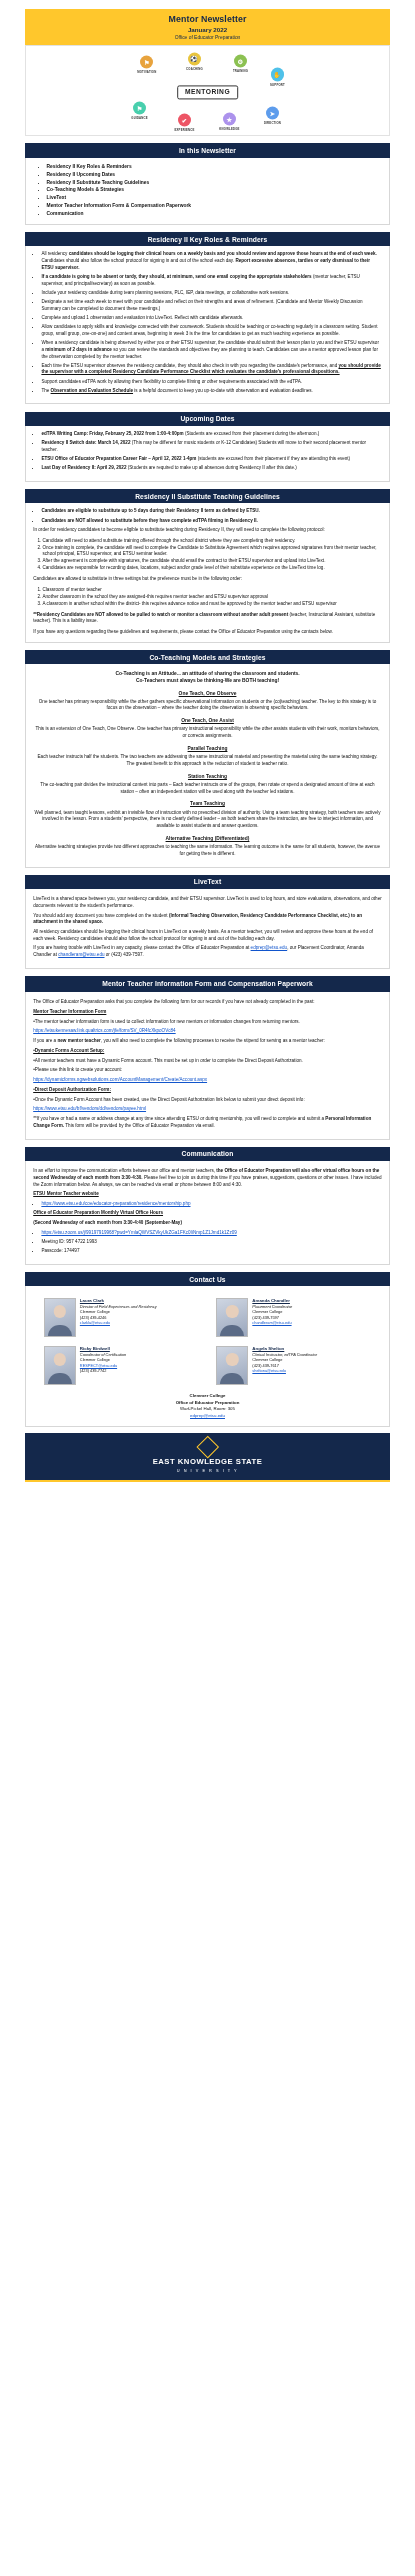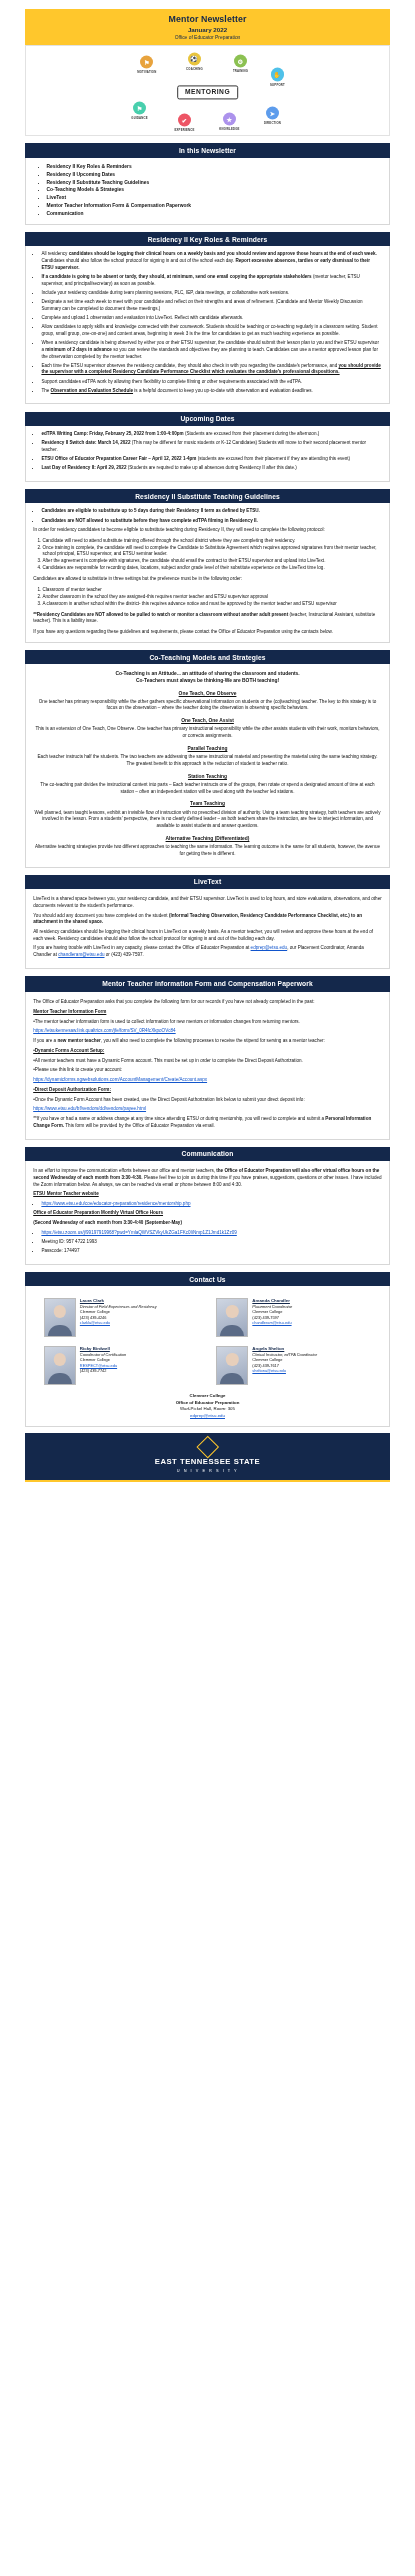--- a/index.html
+++ b/index.html
@@ -461,20 +461,20 @@
       <div class="footer-addr">
         <div class="bold">Clemmer College</div>
         <div class="bold">Office of Educator Preparation</div>
         <div>Warf-Pickel Hall, Room: 305</div>
         <div><a href="#">edprep@etsu.edu</a></div>
       </div>
     </div>
 
     <div class="etsu">
       <div class="etsu-logo"></div>
-      <div class="lbl">EAST TENNESSEE STATE</div>
+      <div class="lbl">EAST KNOWLEDGE STATE</div>
       <div class="lbl2">U N I V E R S I T Y</div>
     </div>
     <div class="divider-gold"></div>
 
   </div>
 </div>
 
 
 </body></html>

